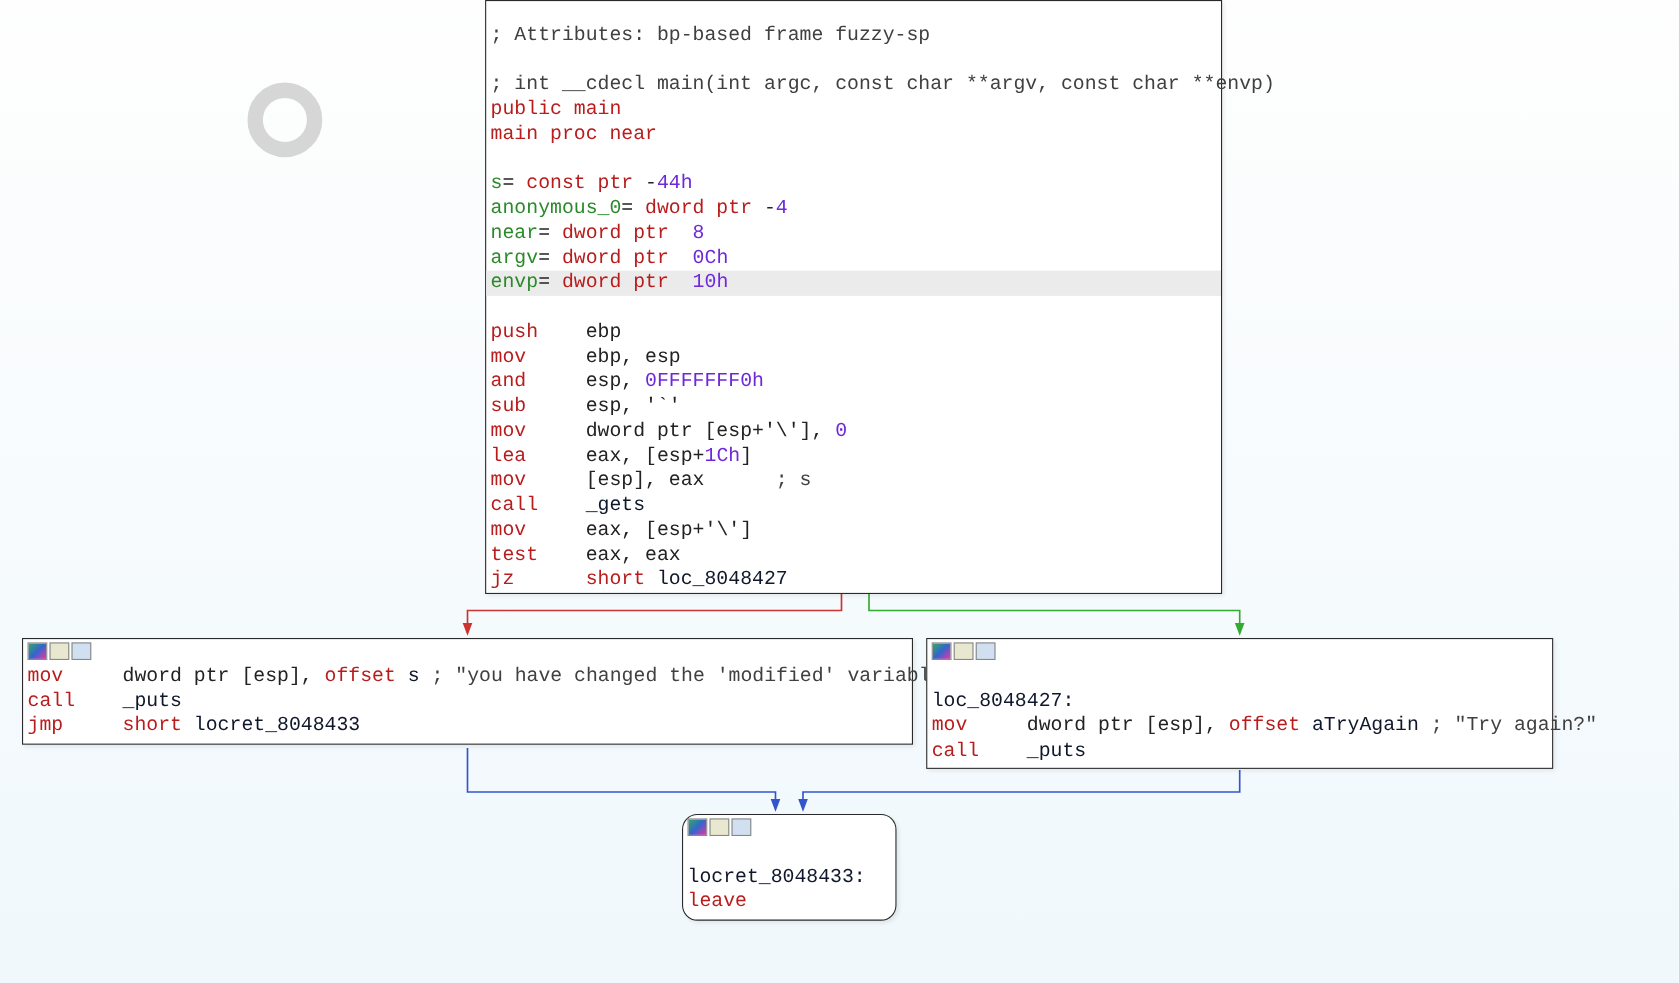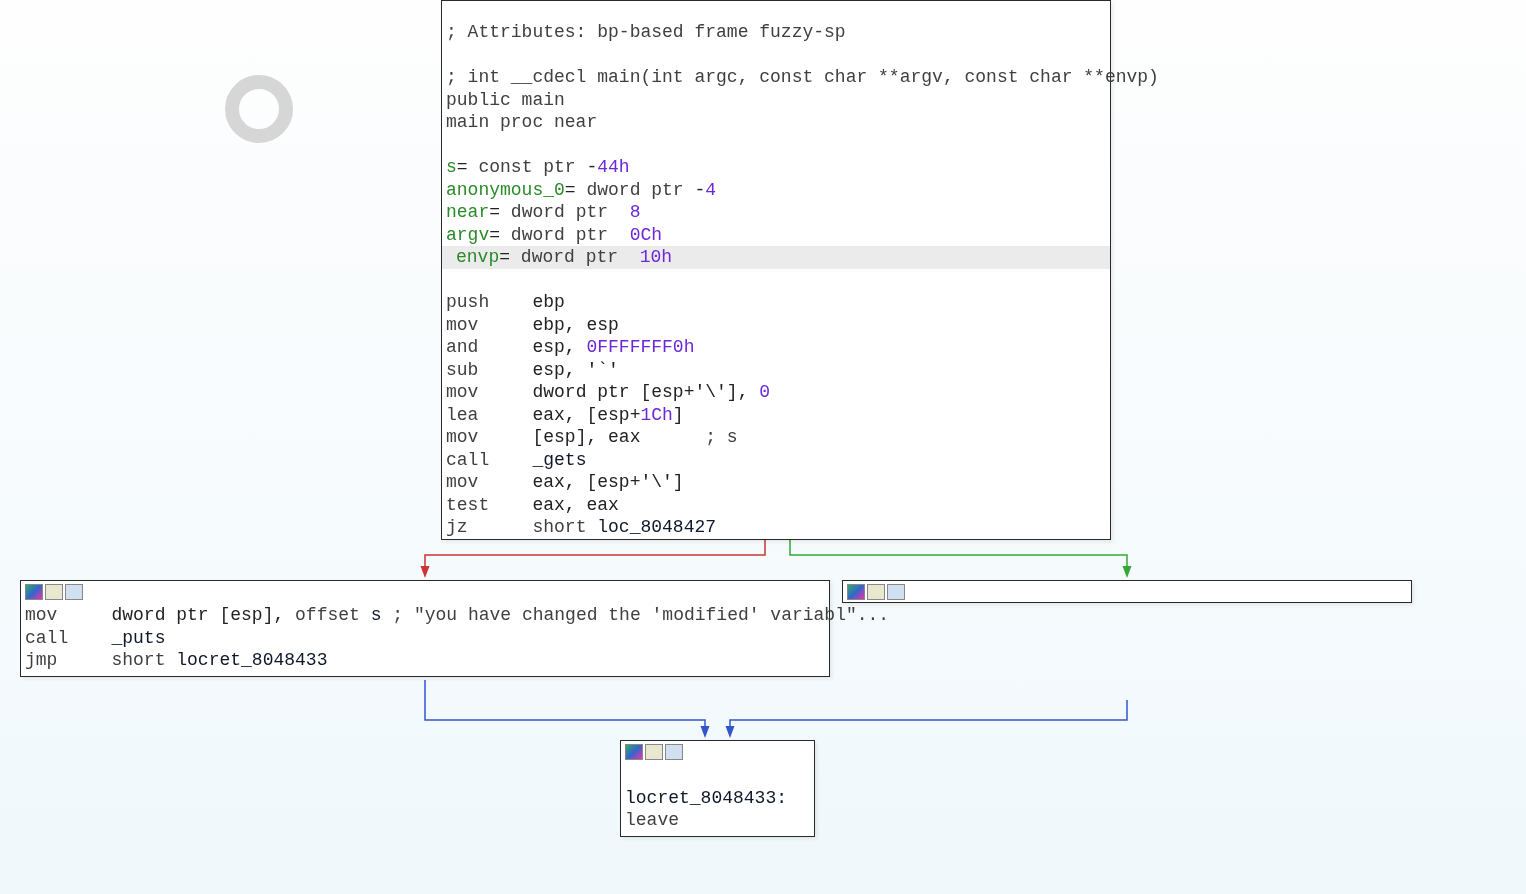--- a/index.html
+++ b/index.html
@@ -47,42 +47,42 @@
   .ic1 { background: linear-gradient(135deg,#3a6,#36c,#e3a); }
   .ic2 { background: #e8e8d0; }
   .ic3 { background: #d0e0f0; }
   .node-body {
     padding: 2px 4px 4px 4px;
     white-space: pre;
     line-height: 22.5px;
   }
   .c-comment { color: #404040; }
   .c-var { color: #2a8a2a; }
-  .c-instr { color: #404040; }
+  .c-instr { color: #b91c1c; }
   .c-num { color: #6d28d9; }
   .c-plain { color: #222; }
   .c-ref { color: #0f172a; }
   .hl-line {
     background: #ebebeb;
     display: inline-block;
     width: calc(100% + 8px);
     margin-left: -4px;
-    padding-left: 14px;
+    padding-left: 4px;
   }
   svg.edges {
     position: absolute;
     top: 0; left: 0;
     width: 1526px; height: 894px;
     pointer-events: none;
   }
   #node-main { top: 0; left: 441px; width: 670px; height: 540px; }
   #node-main .node-body { padding-top: 20px; }
   #node-left { top: 580px; left: 20px; width: 810px; }
   #node-right { top: 580px; left: 842px; width: 570px; }
-  #node-bottom { top: 740px; left: 620px; width: 195px; }
+  #node-bottom { top: 740px; left: 620px; width: 195px; border-radius: 14px; }
 </style>
 </head>
 <body>
 
 <div class="watermark-circle"></div>
 
 <svg class="edges">
   <defs>
     <marker id="arrRed" markerWidth="10" markerHeight="10" refX="6" refY="5" orient="auto">
       <path d="M0,2 L8,5 L0,8 Z" fill="#cc3333"></path>
@@ -140,20 +140,24 @@
 <span><span class="c-instr">call    </span><span class="c-ref">_puts</span></span>
 <span><span class="c-instr">jmp     </span><span class="c-instr">short </span><span class="c-ref">locret_8048433</span></span></div>
 </div>
 
 <div id="node-right" class="node">
   <div class="node-header-icons">
     <span class="icon-small ic1"></span>
     <span class="icon-small ic2"></span>
     <span class="icon-small ic3"></span>
   </div>
+  <div class="node-body">
+<span class="c-ref">loc_8048427:</span>
+<span><span class="c-instr">mov     </span><span class="c-plain">dword ptr [esp], </span><span class="c-instr">offset</span><span class="c-ref"> aTryAgain </span><span class="c-comment">; "Try again?"</span></span>
+<span><span class="c-instr">call    </span><span class="c-ref">_puts</span></span></div>
 </div>
 
 <div id="node-bottom" class="node">
   <div class="node-header-icons">
     <span class="icon-small ic1"></span>
     <span class="icon-small ic2"></span>
     <span class="icon-small ic3"></span>
   </div>
   <div class="node-body">
 <span class="c-ref">locret_8048433:</span>

